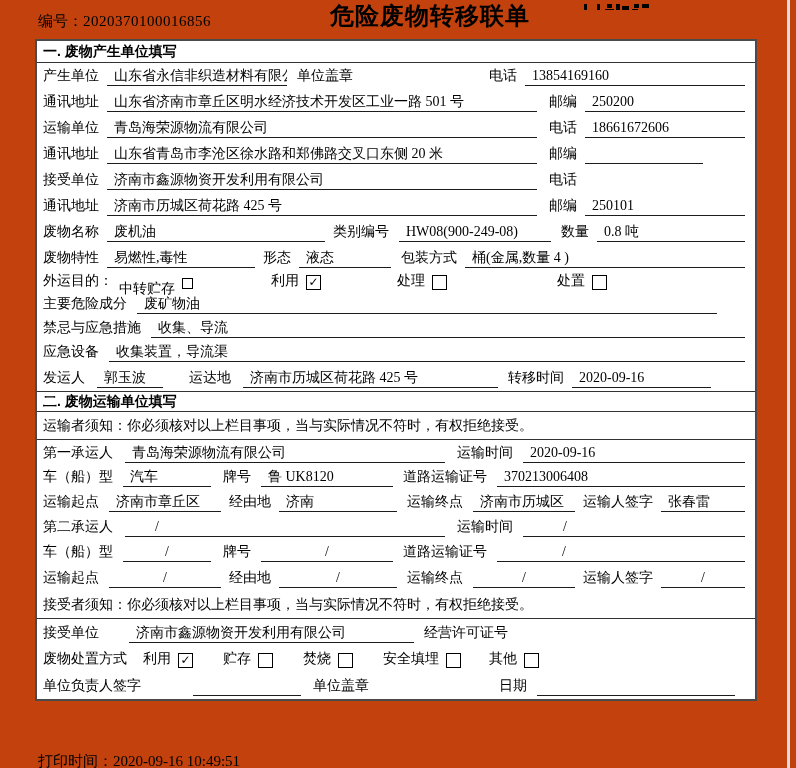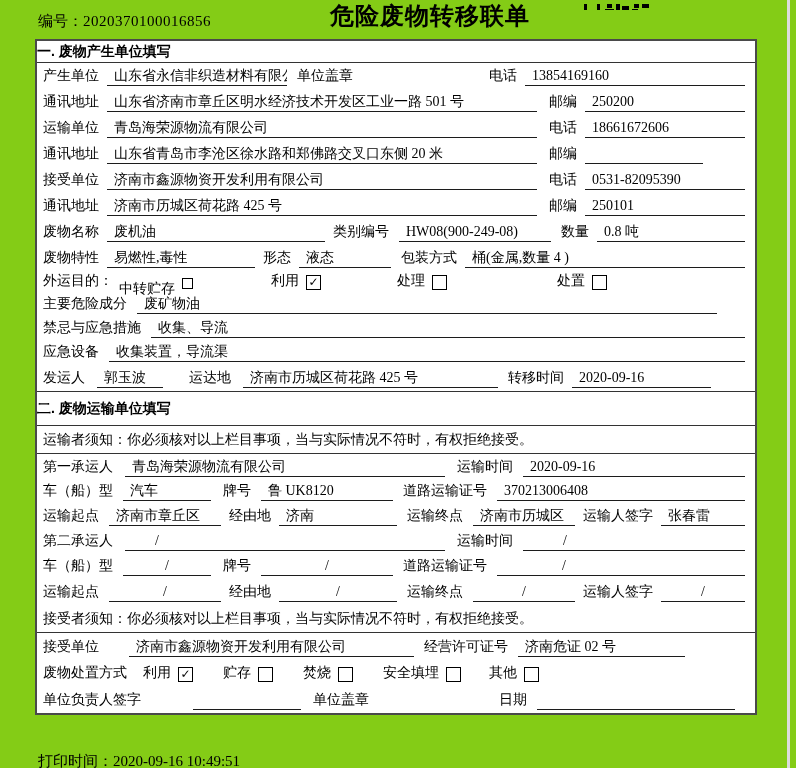--- a/index.html
+++ b/index.html
@@ -1,32 +1,32 @@
 <!DOCTYPE html>
 <html><head>
 <meta charset="utf-8">
 <style>
   html,body{margin:0;padding:0;background:#fff;}
   body{
     width:796px;height:768px;position:relative;overflow:hidden;
     font-family:"Liberation Serif","DejaVu Serif",serif;
     color:#000;-webkit-font-smoothing:antialiased;
   }
-  .page{position:absolute;inset:0;background:#84cc16;}
+  .page{position:absolute;inset:0;background:#c2410c;}
   .page-edge{position:absolute;top:0;right:6px;width:3px;height:768px;background:#dcdcdc;}
   
   .doc-number{position:absolute;left:38px;top:12px;font-size:15px;white-space:nowrap;}
   .doc-number .num{font-family:"Liberation Serif",serif;letter-spacing:.5px;}
   .doc-title{position:absolute;left:330px;top:0;margin:0;font-size:24px;font-weight:bold;
     font-family:"Liberation Sans","DejaVu Sans",sans-serif;letter-spacing:1px;white-space:nowrap;}
   .qr-frag{position:absolute;left:583px;top:0;width:67px;height:10px;overflow:hidden;}
   
   .form-table{position:absolute;left:35px;top:39px;width:722px;border:2px solid #4a4a4a;
     box-sizing:border-box;background:#fff;}
-  .sec-title{box-sizing:border-box;display:flex;align-items:center;
+  .sec-title{box-sizing:border-box;display:flex;align-items:center;padding-left:6px;
     font-family:"Liberation Sans","DejaVu Sans",sans-serif;font-weight:bold;font-size:14px;
     border-bottom:1px solid #333;white-space:nowrap;text-align:center;}
   .sec-title.bt{border-top:1px solid #333;}
   .notice{box-sizing:border-box;display:flex;align-items:center;padding-left:6px;
     font-size:14px;border-bottom:1px solid #333;white-space:nowrap;}
   .row{box-sizing:border-box;display:flex;align-items:center;padding:0 10px 0 6px;
     font-size:14px;white-space:nowrap;}
   .lb{white-space:nowrap;flex:0 0 auto;}
   .u{border-bottom:1px solid #1c1c1c;white-space:nowrap;box-sizing:border-box;
     height:20px;line-height:19px;padding-left:7px;flex:0 0 auto;overflow:hidden;}
@@ -100,21 +100,20 @@
       <span class="lb">通讯地址</span>
       <span class="u ml8" style="width:430px">山东省青岛市李沧区徐水路和郑佛路交叉口东侧 20 米</span>
       <span class="lb ml12">邮编</span>
       <span class="u fill ml8" style="margin-right:42px"></span>
     </div>
 
     <div class="row" style="height:26px">
       <span class="lb">接受单位</span>
       <span class="u ml8" style="width:430px">济南市鑫源物资开发利用有限公司</span>
       <span class="lb ml12">电话</span>
-      <span class="u fill ml8">0531-82095390</span>
     </div>
 
     <div class="row" style="height:26px">
       <span class="lb">通讯地址</span>
       <span class="u ml8" style="width:430px">济南市历城区荷花路 425 号</span>
       <span class="lb ml12">邮编</span>
       <span class="u fill ml8">250101</span>
     </div>
 
     <div class="row" style="height:26px">
@@ -164,21 +163,21 @@
 
     <div class="row" style="height:27px">
       <span class="lb">发运人</span>
       <span class="u ml12" style="width:66px">郭玉波</span>
       <span class="lb" style="margin-left:26px">运达地</span>
       <span class="u ml12" style="width:255px">济南市历城区荷花路 425 号</span>
       <span class="lb ml10">转移时间</span>
       <span class="u fill ml8" style="margin-right:34px">2020-09-16</span>
     </div>
 
-    <div class="sec-title bt" style="height:35px">二. 废物运输单位填写</div>
+    <div class="sec-title bt" style="height:21px">二. 废物运输单位填写</div>
     <div class="notice" style="height:28px">运输者须知：你必须核对以上栏目事项，当与实际情况不符时，有权拒绝接受。</div>
 
     <div class="row" style="height:25px">
       <span class="lb">第一承运人</span>
       <span class="u ml12" style="width:320px">青岛海荣源物流有限公司</span>
       <span class="lb ml12">运输时间</span>
       <span class="u fill ml10">2020-09-16</span>
     </div>
 
     <div class="row" style="height:24px">
@@ -227,21 +226,20 @@
       <span class="lb ml8">运输人签字</span>
       <span class="u c fill ml8">/</span>
     </div>
 
     <div class="notice" style="height:28px">接受者须知：你必须核对以上栏目事项，当与实际情况不符时，有权拒绝接受。</div>
 
     <div class="row" style="height:27px">
       <span class="lb">接受单位</span>
       <span class="u" style="width:285px;margin-left:30px">济南市鑫源物资开发利用有限公司</span>
       <span class="lb ml10">经营许可证号</span>
-      <span class="u fill ml10" style="margin-right:60px">济南危证 02 号</span>
     </div>
 
 
     <div class="row" style="height:26px">
       <span class="lb">废物处置方式</span>
       <span class="lb" style="margin-left:16px">利用</span>
       <span class="cb">✓</span>
       <span class="lb" style="margin-left:30px">贮存</span>
       <span class="cb"></span>
       <span class="lb" style="margin-left:30px">焚烧</span>

